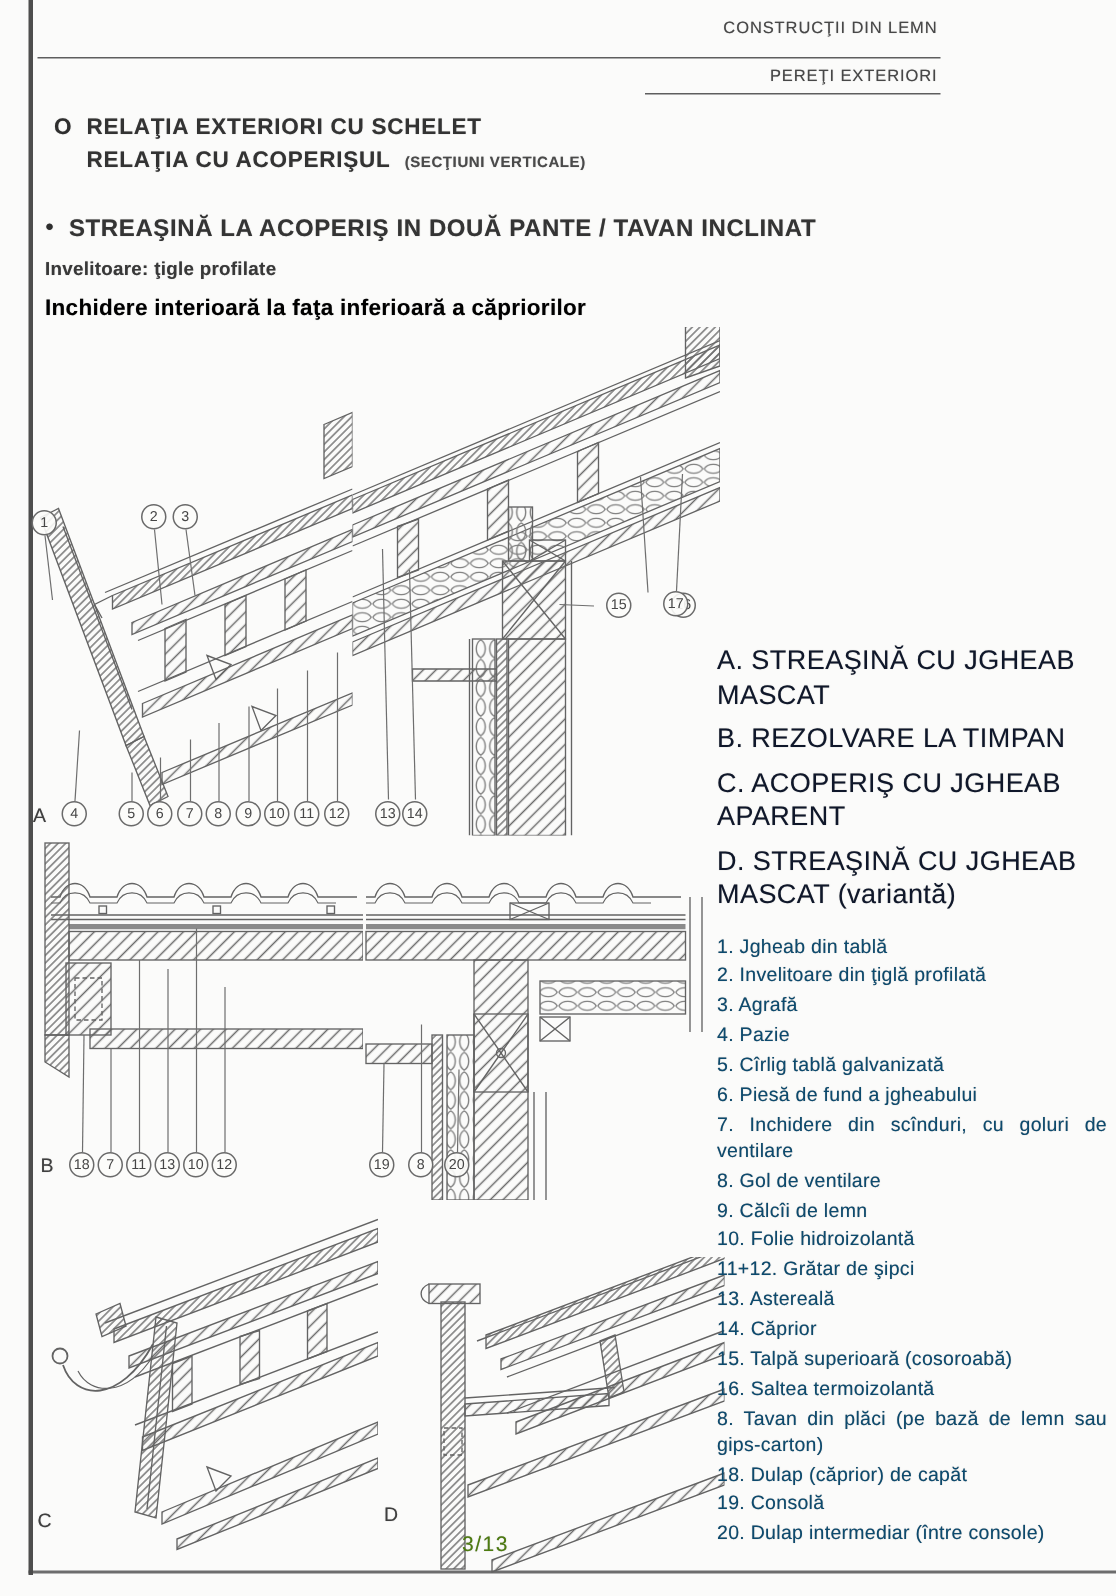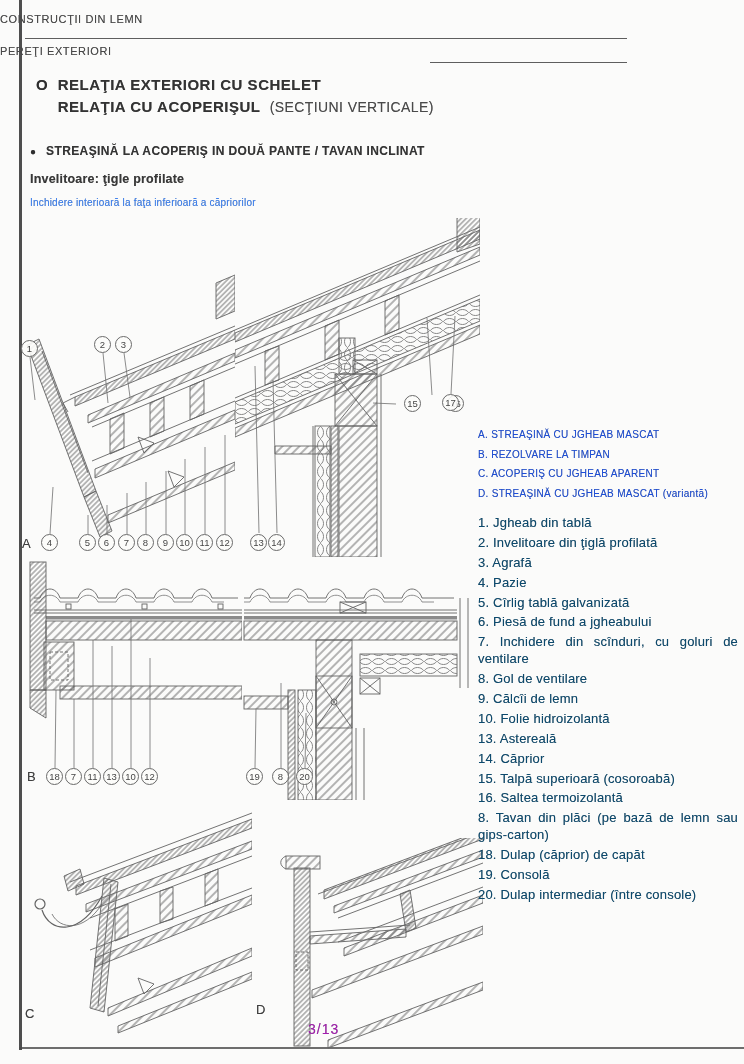--- a/index.html
+++ b/index.html
@@ -6,50 +6,50 @@
   body{
     width:744px;height:1064px;position:relative;overflow:hidden;
     background:#fbfbfa;color:#3c3c3c;
     font-family:"Liberation Sans", sans-serif;
     text-shadow:0 0 .6px rgba(80,80,80,.55);
   }
   
   .scan-left{position:absolute;left:19px;top:0;width:3px;height:1050px;background:#2f2f2f;opacity:.85}
   .scan-bottom{position:absolute;left:19px;top:1047px;width:725px;height:2px;background:#4a4a4a;opacity:.8}
   
-  .hdr{position:absolute;left:0;width:625px;font-size:11px;letter-spacing:.6px;color:#474747}
+  .hdr{position:absolute;left:0;width:625px;text-align:right;font-size:11px;letter-spacing:.6px;color:#474747}
   .hdr1{top:13px}
   .hdr2{top:45px}
   .rule{position:absolute;height:0;border-top:1.5px solid #5e5e5e}
   .rule1{left:25px;top:38px;width:602px}
   .rule2{left:430px;top:62px;width:197px}
   
   .titleblock{position:absolute;left:36px;top:74px;display:flex;gap:10px}
   .tbullet{font-size:15px;font-weight:bold;color:#2e2e2e;line-height:21px}
   .t1{font-size:15px;font-weight:bold;letter-spacing:.5px;color:#333;line-height:22px;white-space:nowrap}
-  .tnote{font-weight:normal;font-size:14px;color:#4a4a4a;letter-spacing:.4px}
+  .tnote{font-weight:bold;font-size:10px;color:#4a4a4a;letter-spacing:.4px}
   
   .sbullet{position:absolute;left:30px;top:146px;font-size:10px;color:#2e2e2e}
-  .sheading{position:absolute;left:46px;top:144px;font-size:12px;font-weight:bold;letter-spacing:.4px;color:#343434;white-space:nowrap}
+  .sheading{position:absolute;left:46px;top:144px;font-size:16px;font-weight:bold;letter-spacing:.4px;color:#343434;white-space:nowrap}
   .ssub1{position:absolute;left:30px;top:172px;font-size:12.5px;font-weight:bold;letter-spacing:.2px;color:#383838}
-  .ssub2{position:absolute;left:30px;top:197px;font-size:10px;font-weight:normal;letter-spacing:.2px;color:#3b82f6}
+  .ssub2{position:absolute;left:30px;top:197px;font-size:15px;font-weight:bold;letter-spacing:.2px;color:#000000}
   
   .dwg{position:absolute}
   .co{
     position:absolute;width:17px;height:17px;box-sizing:border-box;
     border:1px solid #6a6a6a;border-radius:50%;background:rgba(252,252,250,.9);
     font-size:9.5px;line-height:15px;text-align:center;color:#464646;z-index:4;text-shadow:none
   }
   .dletter{position:absolute;font-size:13px;color:#3f3f3f;z-index:4}
   
   .rightcol{position:absolute;left:478px;top:429px;width:260px}
-  .legend div{font-size:10px;letter-spacing:.3px;line-height:1.25;margin-bottom:7px;color:#1d4ed8}
+  .legend div{font-size:18px;letter-spacing:.3px;line-height:1.25;margin-bottom:7px;color:#0f172a}
   .plist{margin-top:15px}
   .plist div{font-size:13px;letter-spacing:.2px;line-height:1.3;margin-bottom:3px;color:#0c4a6e;text-align:justify}
-  .pagenum{position:absolute;left:308px;top:1021px;font-size:14px;letter-spacing:1px;color:#a21caf}
+  .pagenum{position:absolute;left:308px;top:1021px;font-size:14px;letter-spacing:1px;color:#4d7c0f}
 </style>
 </head>
 <body>
 
 <div class="scan-left"></div>
 <div class="scan-bottom"></div>
 
 <div class="hdr hdr1">CONSTRUCŢII DIN LEMN</div>
 <div class="rule rule1"></div>
 <div class="hdr hdr2">PEREŢI EXTERIORI</div>
@@ -327,20 +327,21 @@
     <div>1. Jgheab din tablă</div>
     <div>2. Invelitoare din ţiglă profilată</div>
     <div>3. Agrafă</div>
     <div>4. Pazie</div>
     <div>5. Cîrlig tablă galvanizată</div>
     <div>6. Piesă de fund a jgheabului</div>
     <div>7. Inchidere din scînduri, cu goluri de ventilare</div>
     <div>8. Gol de ventilare</div>
     <div>9. Călcîi de lemn</div>
     <div>10. Folie hidroizolantă</div>
+    <div>11+12. Grătar de şipci</div>
     <div>13. Astereală</div>
     <div>14. Căprior</div>
     <div>15. Talpă superioară (cosoroabă)</div>
     <div>16. Saltea termoizolantă</div>
     <div>8. Tavan din plăci (pe bază de lemn sau gips-carton)</div>
     <div>18. Dulap (căprior) de capăt</div>
     <div>19. Consolă</div>
     <div>20. Dulap intermediar (între console)</div>
   </div>
 </div>

